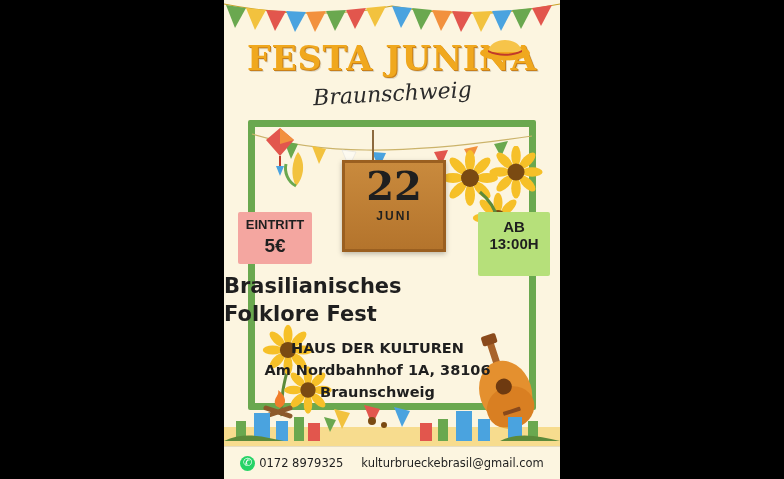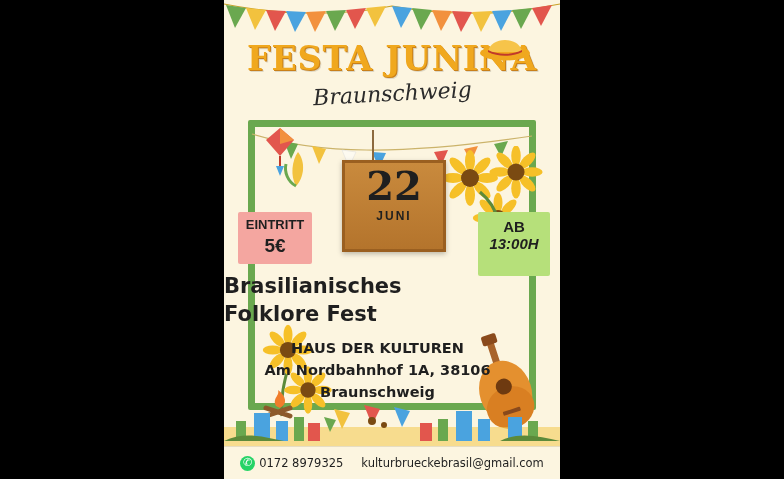--- a/index.html
+++ b/index.html
@@ -146,21 +146,21 @@
   }
   .badge-left .big { font-size: 19px; display:block; margin-top: 2px;}
   .badge-right {
     right: 10px;
     top: 212px;
     width: 72px;
     height: 64px;
     background: #b6e07a;
     font-size: 15px;
   }
-  .badge-right .l2 { display:block;font-style:italic; }
+  .badge-right .l2 { display:block; }
   
   .headline {
     position: absolute;
     top: 272px;
     left: 0;
     width: 336px;
     text-align: left;
     font-family: "DejaVu Sans", sans-serif;
     font-weight: bold;
     font-size: 21px;

